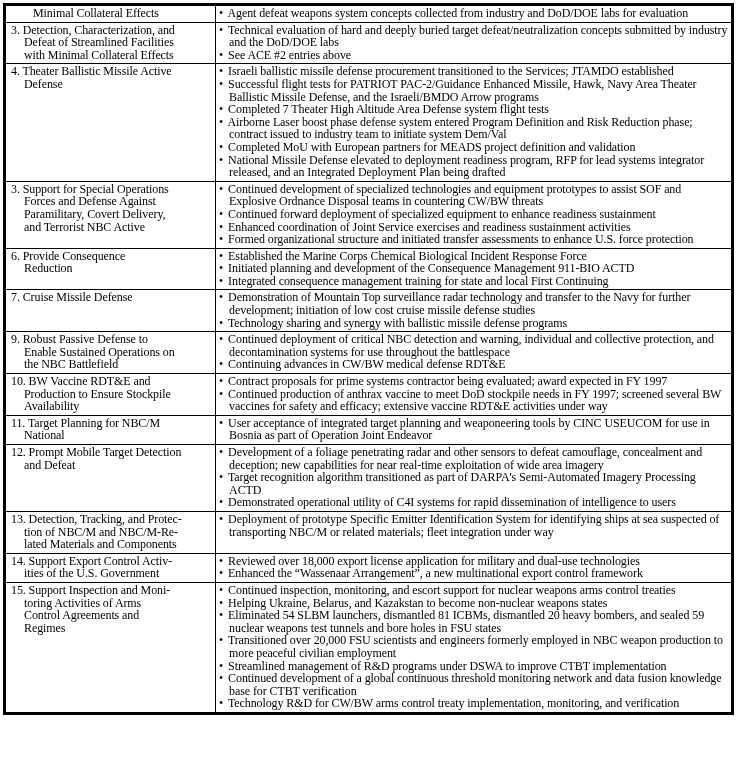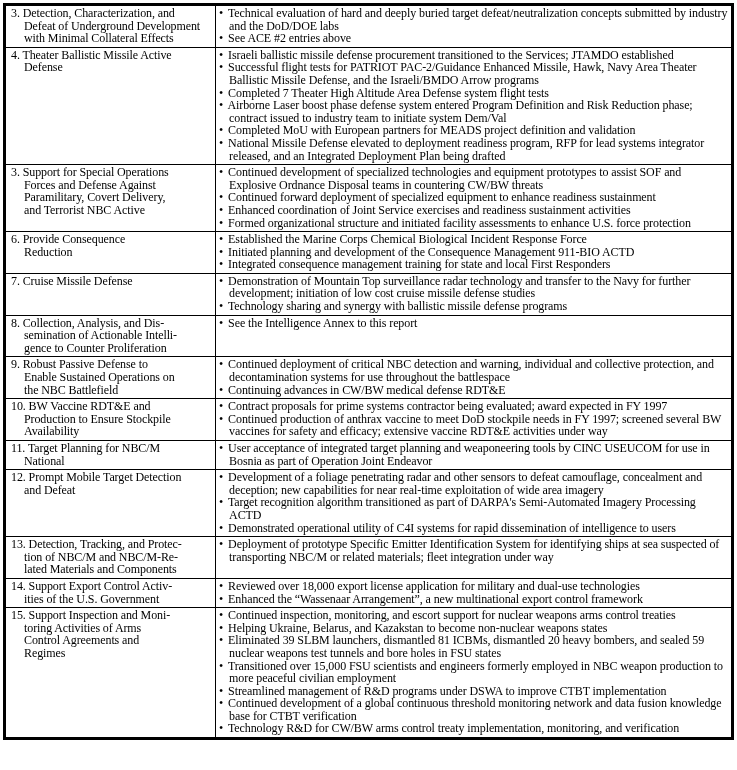--- a/index.html
+++ b/index.html
@@ -40,22 +40,30 @@
 
 <div class="page">
   <table class="acc">
     <colgroup>
       <col class="c-left">
       <col class="c-right">
     </colgroup>
     <tbody>
         <tr>
           <td class="left">
+            <div class="line first cont">Minimal Collateral Effects</div>
+          </td>
+          <td class="right">
+            <div class="bullet"><span class="mk">•</span><span> Agent defeat weapons system concepts collected from industry and DoD/DOE labs for evaluation</span></div>
+          </td>
+        </tr>
+        <tr>
+          <td class="left">
             <div class="line first">3. Detection, Characterization, and</div>
-            <div class="line">Defeat of Underground Development</div>
+            <div class="line">Defeat of Streamlined Facilities</div>
             <div class="line">with Minimal Collateral Effects</div>
           </td>
           <td class="right">
             <div class="bullet"><span class="mk">•</span><span> Technical evaluation of hard and deeply buried target defeat/neutralization concepts submitted by industry and the DoD/DOE labs</span></div>
             <div class="bullet"><span class="mk">•</span><span> See ACE #2 entries above</span></div>
           </td>
         </tr>
         <tr>
           <td class="left">
             <div class="line first">4. Theater Ballistic Missile Active</div>
@@ -74,51 +82,41 @@
           <td class="left">
             <div class="line first">3. Support for Special Operations</div>
             <div class="line">Forces and Defense Against</div>
             <div class="line">Paramilitary, Covert Delivery,</div>
             <div class="line">and Terrorist NBC Active</div>
           </td>
           <td class="right">
             <div class="bullet"><span class="mk">•</span><span> Continued development of specialized technologies and equipment prototypes to assist SOF and Explosive Ordnance Disposal teams in countering CW/BW threats</span></div>
             <div class="bullet"><span class="mk">•</span><span> Continued forward deployment of specialized equipment to enhance readiness sustainment</span></div>
             <div class="bullet"><span class="mk">•</span><span> Enhanced coordination of Joint Service exercises and readiness sustainment activities</span></div>
-            <div class="bullet"><span class="mk">•</span><span> Formed organizational structure and initiated facility assessments to enhance U.S. force protection</span></div>
+            <div class="bullet"><span class="mk">•</span><span> Formed organizational structure and initiated transfer assessments to enhance U.S. force protection</span></div>
           </td>
         </tr>
         <tr>
           <td class="left">
             <div class="line first">6. Provide Consequence</div>
             <div class="line">Reduction</div>
           </td>
           <td class="right">
             <div class="bullet"><span class="mk">•</span><span> Established the Marine Corps Chemical Biological Incident Response Force</span></div>
             <div class="bullet"><span class="mk">•</span><span> Initiated planning and development of the Consequence Management 911-BIO ACTD</span></div>
-            <div class="bullet"><span class="mk">•</span><span> Integrated consequence management training for state and local First Responders</span></div>
+            <div class="bullet"><span class="mk">•</span><span> Integrated consequence management training for state and local First Continuing</span></div>
           </td>
         </tr>
         <tr>
           <td class="left">
             <div class="line first">7. Cruise Missile Defense</div>
           </td>
           <td class="right">
             <div class="bullet"><span class="mk">•</span><span> Demonstration of Mountain Top surveillance radar technology and transfer to the Navy for further development; initiation of low cost cruise missile defense studies</span></div>
             <div class="bullet"><span class="mk">•</span><span> Technology sharing and synergy with ballistic missile defense programs</span></div>
-          </td>
-        </tr>
-        <tr>
-          <td class="left">
-            <div class="line first">8. Collection, Analysis, and Dis-</div>
-            <div class="line">semination of Actionable Intelli-</div>
-            <div class="line">gence to Counter Proliferation</div>
-          </td>
-          <td class="right">
-            <div class="bullet"><span class="mk">•</span><span> See the Intelligence Annex to this report</span></div>
           </td>
         </tr>
         <tr>
           <td class="left">
             <div class="line first">9. Robust Passive Defense to</div>
             <div class="line">Enable Sustained Operations on</div>
             <div class="line">the NBC Battlefield</div>
           </td>
           <td class="right">
             <div class="bullet"><span class="mk">•</span><span> Continued deployment of critical NBC detection and warning, individual and collective protection, and decontamination systems for use throughout the battlespace</span></div>
@@ -179,22 +177,22 @@
         <tr>
           <td class="left">
             <div class="line first">15. Support Inspection and Moni-</div>
             <div class="line">toring Activities of Arms</div>
             <div class="line">Control Agreements and</div>
             <div class="line">Regimes</div>
           </td>
           <td class="right">
             <div class="bullet"><span class="mk">•</span><span> Continued inspection, monitoring, and escort support for nuclear weapons arms control treaties</span></div>
             <div class="bullet"><span class="mk">•</span><span> Helping Ukraine, Belarus, and Kazakstan to become non-nuclear weapons states</span></div>
-            <div class="bullet"><span class="mk">•</span><span> Eliminated 39 SLBM launchers, dismantled 81 ICBMs, dismantled 20 heavy bombers, and sealed 59 nuclear weapons test tunnels and bore holes in FSU states</span></div>
-            <div class="bullet"><span class="mk">•</span><span> Transitioned over 15,000 FSU scientists and engineers formerly employed in NBC weapon production to more peaceful civilian employment</span></div>
+            <div class="bullet"><span class="mk">•</span><span> Eliminated 54 SLBM launchers, dismantled 81 ICBMs, dismantled 20 heavy bombers, and sealed 59 nuclear weapons test tunnels and bore holes in FSU states</span></div>
+            <div class="bullet"><span class="mk">•</span><span> Transitioned over 20,000 FSU scientists and engineers formerly employed in NBC weapon production to more peaceful civilian employment</span></div>
             <div class="bullet"><span class="mk">•</span><span> Streamlined management of R&amp;D programs under DSWA to improve CTBT implementation</span></div>
             <div class="bullet"><span class="mk">•</span><span> Continued development of a global continuous threshold monitoring network and data fusion knowledge base for CTBT verification</span></div>
             <div class="bullet"><span class="mk">•</span><span> Technology R&amp;D for CW/BW arms control treaty implementation, monitoring, and verification</span></div>
           </td>
         </tr>
       </tbody>
   </table>
 </div>
 
 </body></html>

